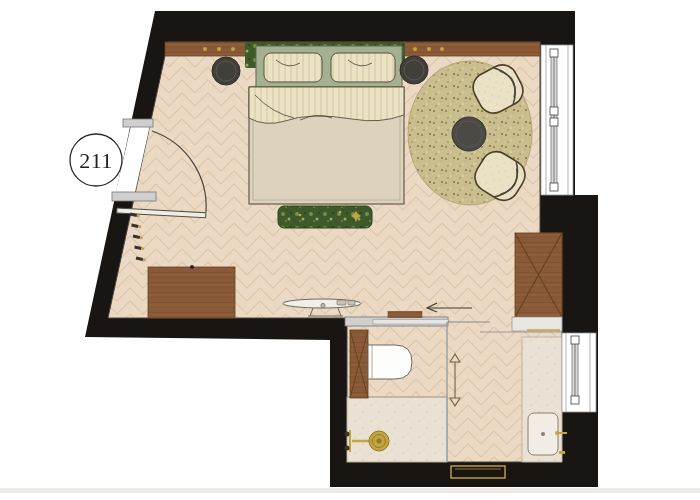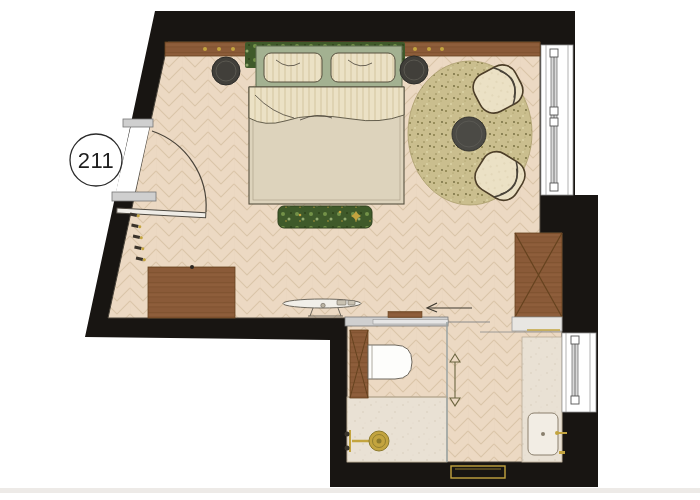--- a/index.html
+++ b/index.html
@@ -1,17 +1,17 @@
 <!DOCTYPE html>
 <html style="--bg: #ffffff; --wall: #181512; --floor-base: #ecd9c3; --floor-line: #d9c3a7; --stone: #e9e1d4; --stone-dot: #c9bda9; --wood: #8a5a38; --wood-dark: #66431f; --wood-light: #a5754d; --sage: #a3b191; --sage-dark: #5f6b4e; --cream: #ebe1c5; --cream-line: #d3c5a0; --blanket: #ddd3bc; --blanket-line: #56503f; --moss: #3f5a2a; --moss-light: #7fa04f; --moss-pale: #b5cc8a; --gold: #c3a43f; --dark-furniture: #413f3a; --dark-ring: #5a5850; --rug: #cabe8e; --rug-dot: #867c49; --rug-light: #e9e2b8; --glass: #9aa3a3; --door-gray: #cfcfcf; --frame-gray: #8f8f8f; --white: #ffffff; --outline: #4a443a; --label: #1e1e1e; --shadow: #e8e5e1;"><head>
 <meta charset="utf-8">
 <style>
   html,body{margin:0;padding:0;background:#ffffff;}
   .stage{position:relative;width:700px;height:500px;background:var(--bg,#fff);
-         font-family:Liberation Sans, sans-serif;overflow:hidden;}
+         font-family:Liberation Serif, serif;overflow:hidden;}
   svg{display:block;}
   
   .f-wall{fill:var(--wall);}
   .f-white{fill:var(--white);}
   .f-floor{fill:url(#patHerr);stroke:var(--outline);stroke-width:1;}
   .f-stone{fill:url(#patStone);}
   .f-rug{fill:url(#patRug);stroke:#a99d6b;stroke-width:.8;}
   .f-moss{fill:url(#patMoss);}
   .f-wood{fill:url(#patWood);stroke:var(--wood-dark);stroke-width:.8;}
   .f-sage{fill:var(--sage);stroke:var(--sage-dark);stroke-width:1;}

